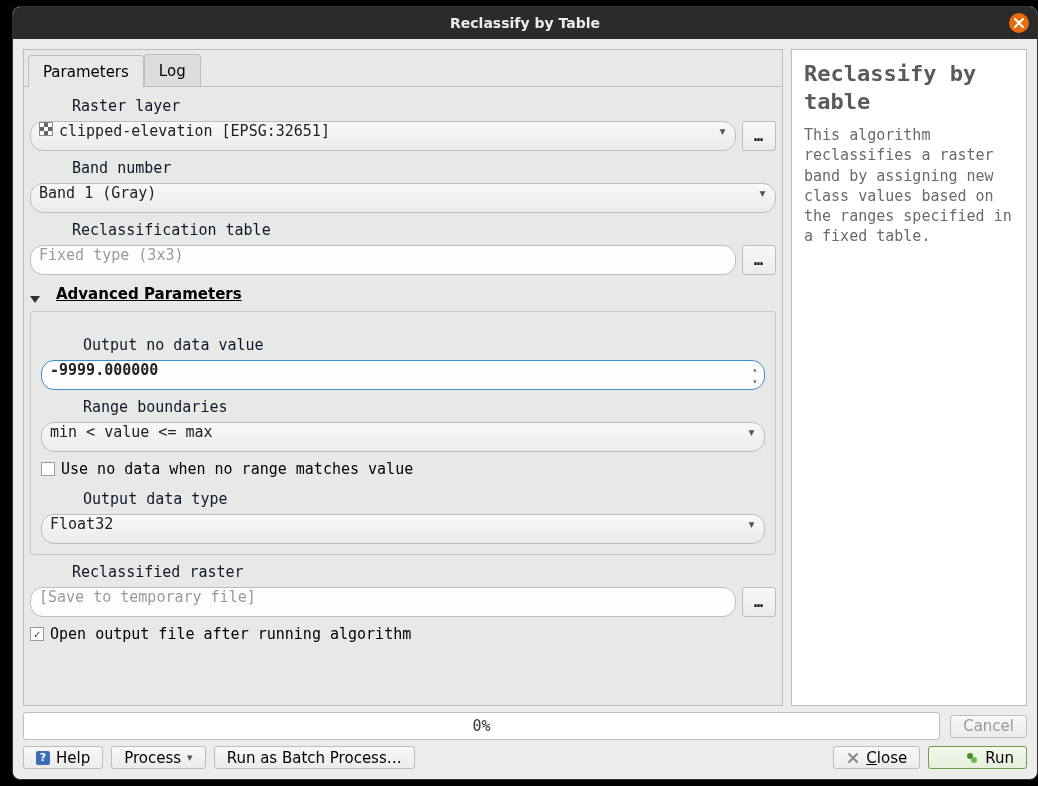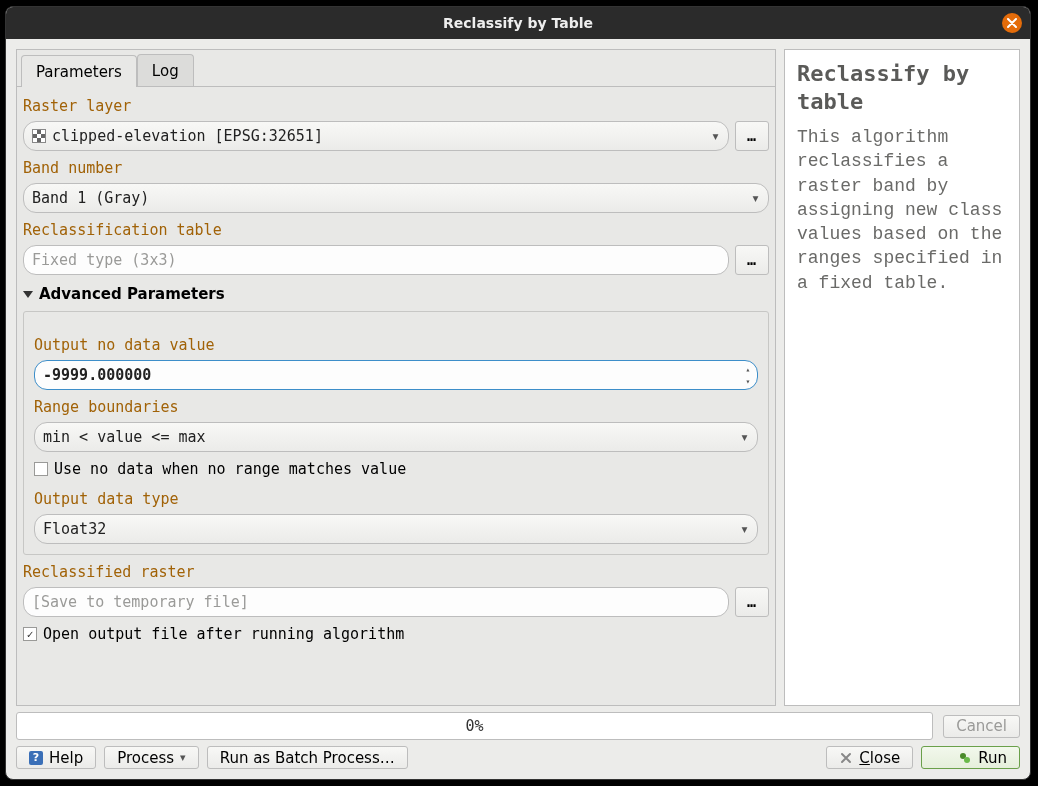--- a/index.html
+++ b/index.html
@@ -1,50 +1,50 @@
 <!DOCTYPE html>
 <html><head>
 <meta charset="utf-8">
 <style>
   * { box-sizing: border-box; margin: 0; padding: 0; }
   html, body { width: 1038px; height: 786px; font-family: "DejaVu Sans Mono","Liberation Mono",monospace; font-size: 15px; background: #000; overflow: hidden; }
-  .window { position:absolute; left:5px; top:6px; width:1026px; height:774px; background:#ececea; border:1px solid #333; border-radius:8px; overflow:hidden; display:flex; flex-direction:column; }
+  .window { position:absolute; left:12px; top:6px; width:1026px; height:774px; background:#ececea; border:1px solid #333; border-radius:8px; overflow:hidden; display:flex; flex-direction:column; }
   .titlebar { height:32px; background:#2b2b2b; color:#eee; display:flex; align-items:center; justify-content:center; position:relative; font-family:"DejaVu Sans","Liberation Sans",sans-serif; font-weight:700; font-size:14px; }
   .closebtn { position:absolute; right:8px; top:6px; width:20px; height:20px; border-radius:10px; background:#e46c0a; display:flex; align-items:center; justify-content:center; color:#fff; font-size:12px; font-weight:bold; cursor:pointer; }
   .closebtn svg { width:10px; height:10px; }
   .body { flex:1; display:flex; flex-direction:column; padding:10px; gap:6px; }
   .upper { flex:1; display:flex; gap:8px; min-height:0; }
   .leftpanel { flex:1; border:1px solid #bdbdbd; background:#e8e8e6; display:flex; flex-direction:column; }
   .tabs { display:flex; align-items:flex-end; height:36px; padding-left:4px; gap:0; }
   .tab { padding:7px 14px 6px 14px; border:1px solid #bdbdbd; border-bottom:none; background:#dcdcda; border-top-left-radius:4px; border-top-right-radius:4px; font-family:"DejaVu Sans","Liberation Sans",sans-serif; cursor:pointer; }
   .tab.active { background:#e8e8e6; position:relative; top:1px; }
   .tabcontent { flex:1; padding:6px 6px 8px 6px; overflow:auto; display:flex; flex-direction:column; gap:4px; border-top:1px solid #bdbdbd; }
-  .label { color:#a16207; padding:4px 0 2px 0; }
+  .label { color:#0f172a; padding:4px 0 2px 0;margin-left:42px; }
   .row { display:flex; gap:6px; align-items:center; }
-  .combo, .textin, .spin { flex:1; height:30px; background:#fdfdfd; border:1px solid #bdbdbd; border-radius:13px; display:flex; align-items:center; padding:0 8px; color:#222; position:relative; }
+  .combo, .textin, .spin { flex:1; height:30px; background:#fdfdfd; border:1px solid #bdbdbd; border-radius:13px; display:flex; padding:0 8px; color:#222; position:relative; }
   .combo { background:linear-gradient(#f8f8f6,#ebebe9); cursor:pointer; }
   .combo .arrow { margin-left:auto; color:#555; }
   .textin.placeholder { color:#9a9a98; }
   .spin { padding-right:18px; border-color:#3d8ec9;font-weight:bold; }
   .spin .stepper { position:absolute; right:2px; top:2px; bottom:2px; width:14px; display:flex; flex-direction:column; }
   .spin .stepper div { flex:1; display:flex; align-items:center; justify-content:center; font-size:8px; color:#555; cursor:pointer; }
   .iconbtn { width:34px; height:30px; background:linear-gradient(#f8f8f6,#ebebe9); border:1px solid #bdbdbd; border-radius:3px; display:flex; align-items:center; justify-content:center; cursor:pointer; font-weight:bold; letter-spacing:1px; }
-  .disclose { display:flex; align-items:center; gap:6px; padding:6px 0 4px 0; cursor:pointer; user-select:none; }
+  .disclose { display:flex; align-items:flex-end; gap:16px; padding:6px 0 4px 0; cursor:pointer; user-select:none;text-decoration:underline; }
   .disclose .tri { width:0; height:0; border-left:5px solid transparent; border-right:5px solid transparent; border-top:7px solid #333; }
   .disclose .ttl { font-weight:700; font-family:"DejaVu Sans","Liberation Sans",sans-serif; }
   .group { border:1px solid #c7c7c5; border-radius:3px; padding:20px 10px 10px 10px; display:flex; flex-direction:column; gap:4px; }
   .chkrow { display:flex; align-items:center; gap:6px; padding:4px 0; }
   .chkbox { width:14px; height:14px; border:1px solid #9a9a98; background:#fff; display:inline-flex; align-items:center; justify-content:center; font-size:11px; color:#333; cursor:pointer; }
   .rasterIcon { width:14px; height:14px; margin-right:6px; background:
      conic-gradient(#666 25%, #fff 0 50%, #666 0 75%, #fff 0);
      background-size:8px 8px; border:1px solid #888;
   }
   .rightpanel { width:236px; border:1px solid #bdbdbd; background:#fff; padding:10px 12px; display:flex; flex-direction:column; gap:10px; }
   .rightpanel h1 { font-size:22px; font-weight:700; color:#5a5a58; font-family:"DejaVu Sans Mono",monospace; line-height:1.25; }
-  .rightpanel p { font-size:18px; color:#6a6a68; line-height:1.35;font-family:Liberation Mono, monospace; }
+  .rightpanel p { font-size:15px; color:#6a6a68; line-height:1.35; }
   .progressrow { display:flex; gap:10px; align-items:center; }
   .progress { flex:1; height:28px; border:1px solid #bdbdbd; background:#fff; border-radius:3px; display:flex; align-items:center; justify-content:center; color:#333; }
   .btn { height:23px; padding:0 12px; background:linear-gradient(#f8f8f6,#ebebe9); border:1px solid #bdbdbd; border-radius:3px; display:inline-flex; align-items:center; gap:6px; cursor:pointer; font-family:"DejaVu Sans","Liberation Sans",sans-serif; }
   .btn.disabled { color:#9a9a98; cursor:default; }
   .btn.primary { border-color:#6aa04a; background:linear-gradient(#f2f8ec,#e5efdb);padding-left:36px; }
   .btnrow { display:flex; gap:8px; align-items:center; }
   .btnrow .spacer { flex:1; }
   .smicon { width:14px; height:14px; display:inline-block; }
   .underline-letter { text-decoration: underline; }
 </style>

